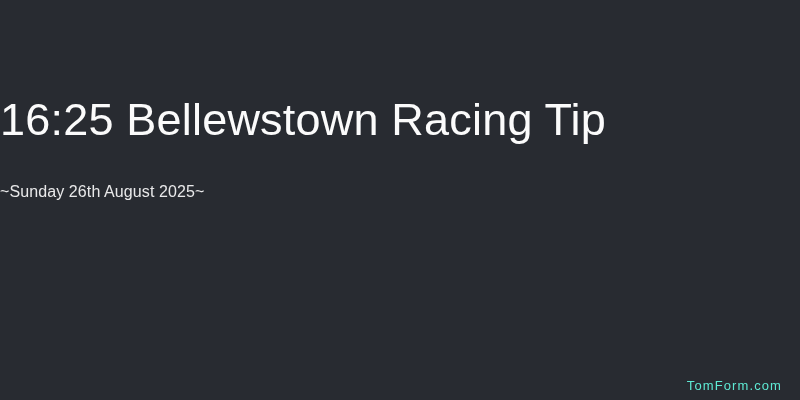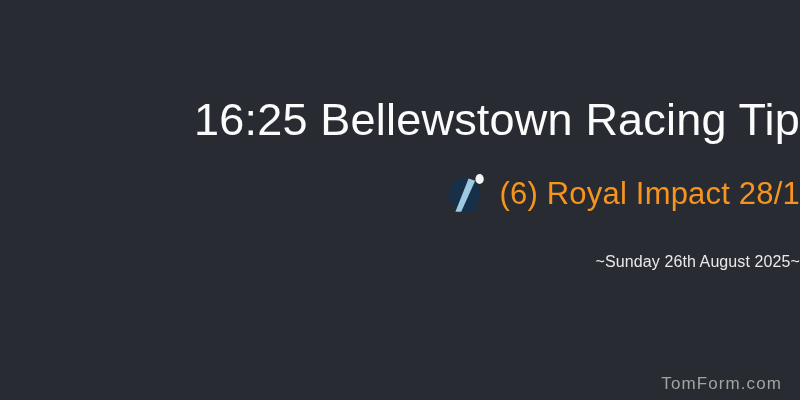--- a/index.html
+++ b/index.html
@@ -13,21 +13,21 @@
     font-family: "Liberation Sans", sans-serif;
     overflow: hidden;
   }
   .card {
     position: relative;
     width: 800px;
     height: 400px;
     box-sizing: border-box;
     display: flex;
     flex-direction: column;
-    align-items: flex-end;
+    align-items: flex-start;
   }
 
   
   .race-title {
     margin-top: 96px;
     font-size: 45px;
     font-weight: 400;
     line-height: 1.05;
     color: #fbfbfb;
     letter-spacing: 0.2px;
@@ -66,48 +66,31 @@
     color: #e9e9ea;
     letter-spacing: 0.1px;
     text-align: center;
   }
 
   
   .watermark {
     position: absolute;
     right: 18px;
     bottom: 8px;
-    font-size: 17px;
-    color: #a3a3a3;
+    font-size: 13px;
+    color: #5eead4;
     letter-spacing: 1.1px;
     line-height: 1;
   }
 </style>
 </head>
 <body>
 
 <div class="card">
 
   <div class="race-title">16:25 Bellewstown Racing Tip</div>
 
-  <div class="tip-row">
-    <span class="silks-icon-wrap">
-      <svg class="silks-icon" viewBox="0 0 38 40" xmlns="http://www.w3.org/2000/svg" aria-hidden="true">
-
-        <path d="M6.0 8.4 L1.6 13.6 L0.8 30.0 L6.6 31.4 Z" fill="#173049"></path>
-
-        <path d="M26.6 8.0 L31.6 13.0 L32.4 29.6 L26.4 31.0 Z" fill="#173049"></path>
-
-        <path d="M10.6 5.6 L22.6 5.2 L27.6 8.6 L28.4 38.6 L7.0 38.8 L6.0 8.6 Z" fill="#173049"></path>
-
-        <path d="M20.6 5.4 L27.2 7.8 L13.2 38.7 L7.4 38.8 Z" fill="#9ec9e2"></path>
-
-        <ellipse cx="31.6" cy="6.0" rx="4.2" ry="5.1" fill="#f4f4f4"></ellipse>
-      </svg>
-    </span>
-    <span class="tip-text">(6) Royal Impact 28/1</span>
-  </div>
 
   <div class="race-date">~Sunday 26th August 2025~</div>
 
   <div class="watermark">TomForm.com</div>
 
 </div>
 
 </body></html>

